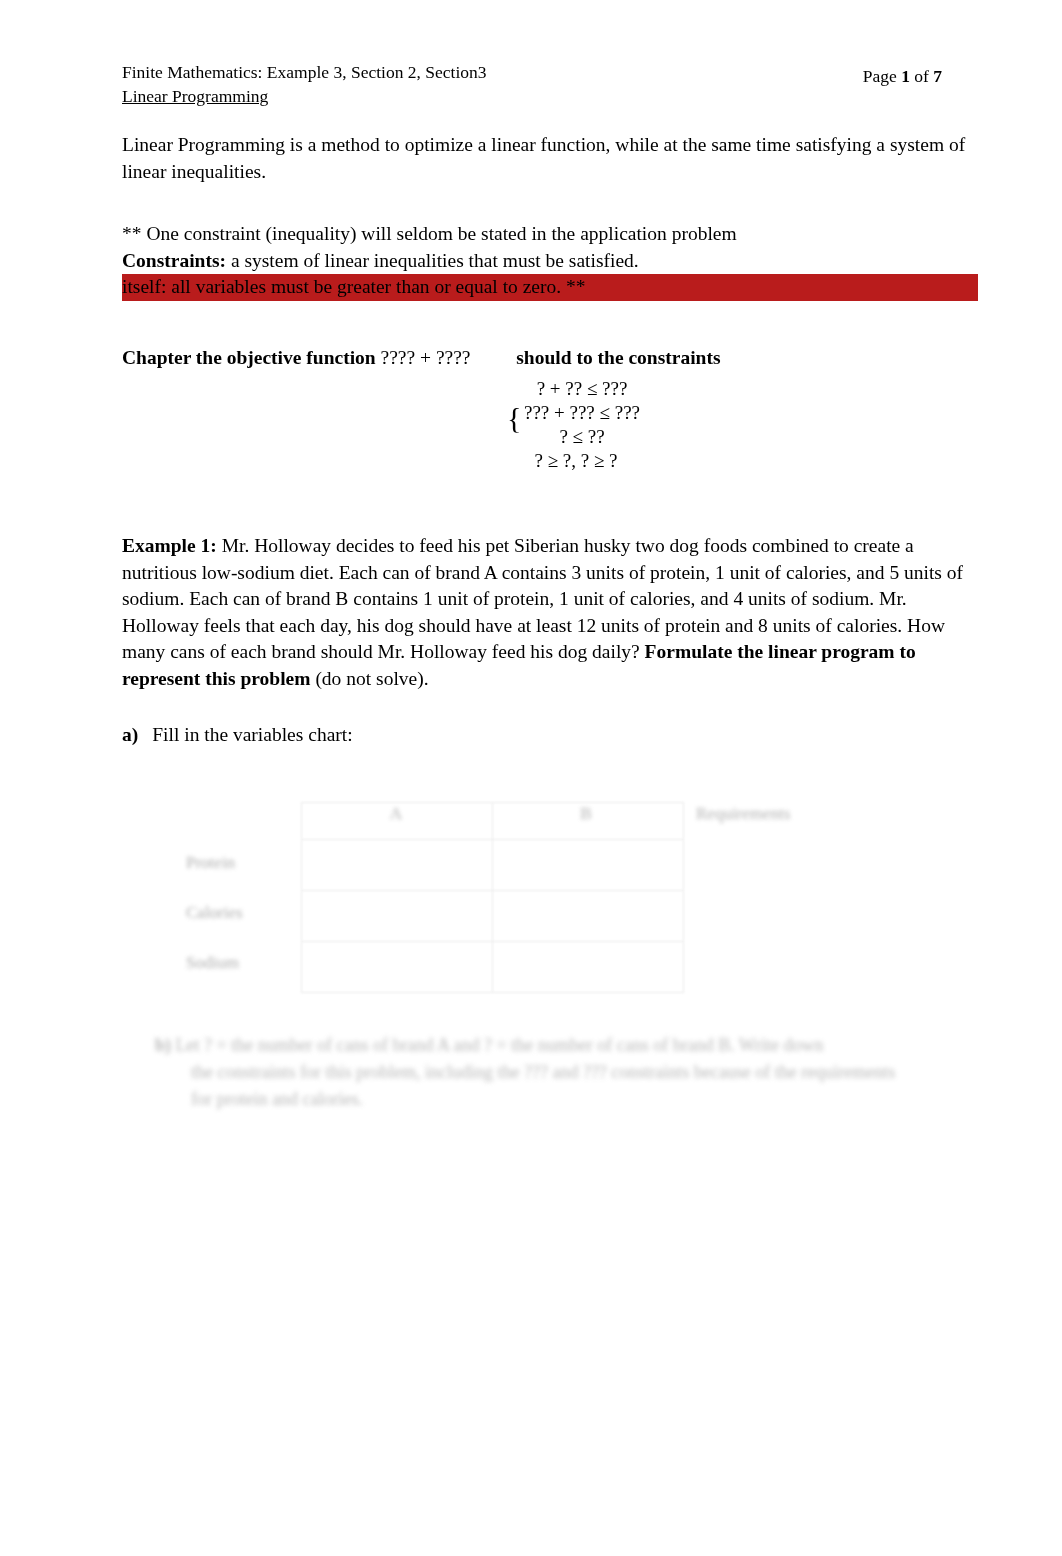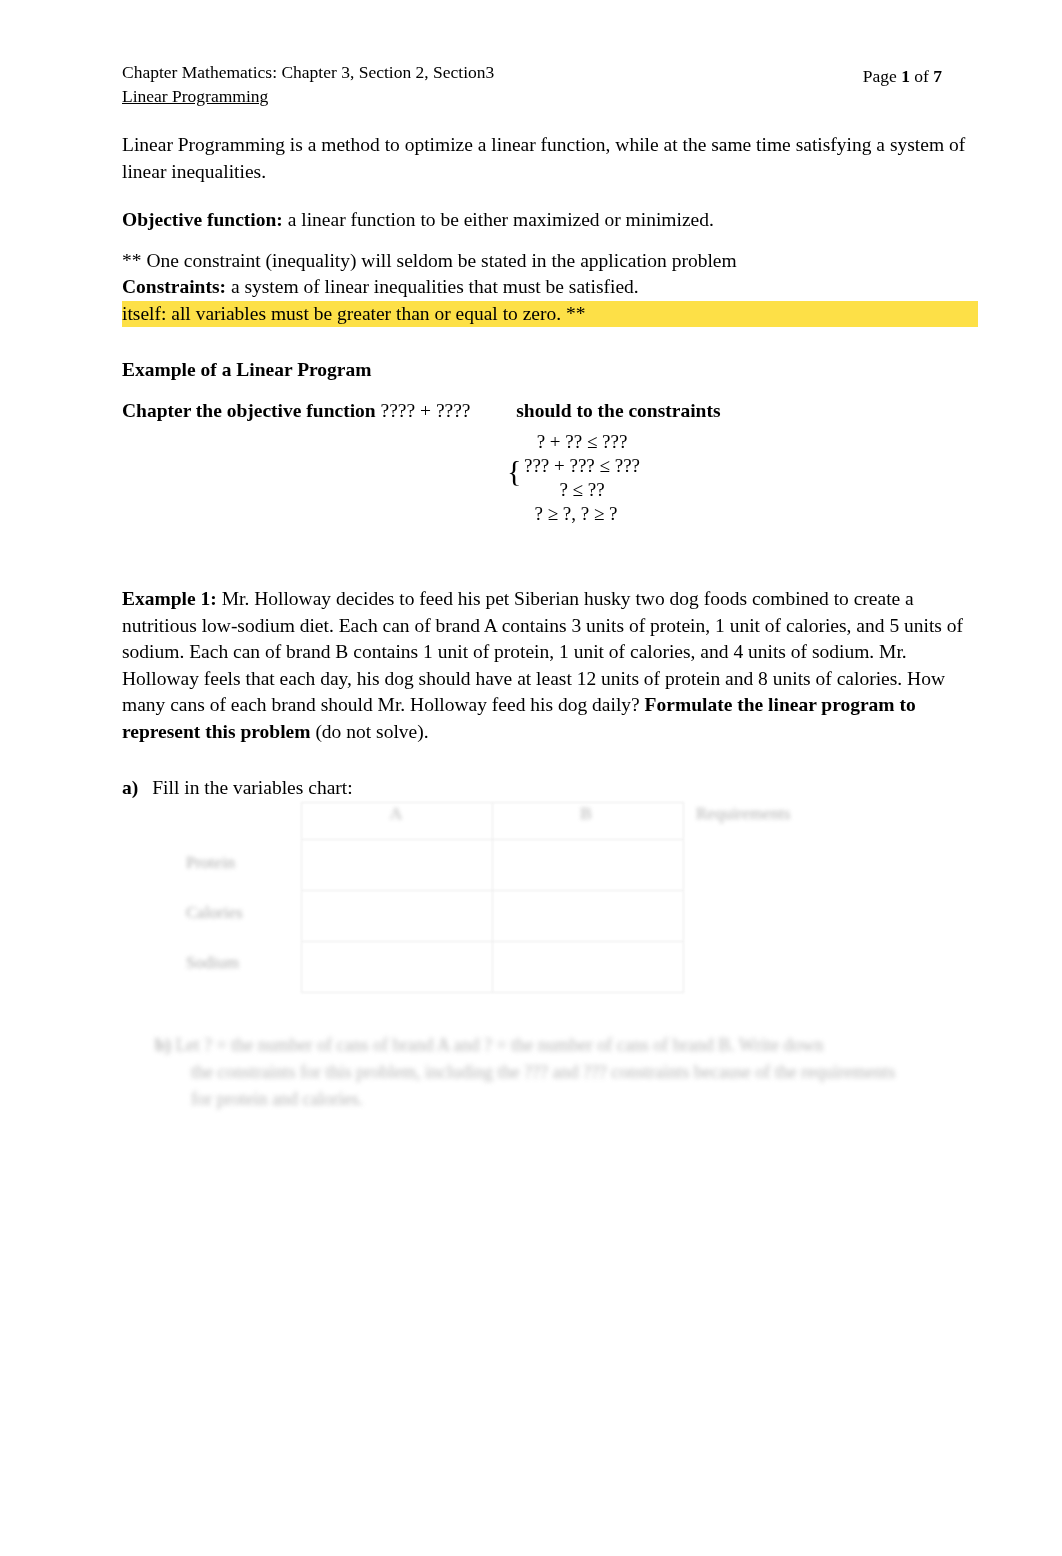--- a/index.html
+++ b/index.html
@@ -65,21 +65,21 @@
   .gap-sm { height: 14px; }
   .gap-md { height: 22px; }
   .gap-lg { height: 30px; }
 
   .indent-1 { margin-left: 64px; }
   .indent-2 { margin-left: 128px; }
 
   b, strong { font-weight: bold; }
 
   .shade {
-    background: #fde047;
+    background: #b91c1c;
   }
 
   
   .mathline {
     text-align: center;
     font-size: 19px;
     line-height: 24px;
     margin: 0;
   }
   .math-wrap {
@@ -195,55 +195,49 @@
   .item-b .b2 { margin-left: 36px; }
   .item-b .b3 { margin-left: 36px; }
 </style>
 </head>
 <body>
 
 <div class="page">
 
   <div class="header">
     <span class="header-row">
-      <span class="header-left">Chapter Mathematics: Chapter 3, Section 2, Section3</span>
+      <span class="header-left">Finite Mathematics: Example 3, Section 2, Section3</span>
       <span class="header-right">
         <span>Page</span>
         <b>1</b>
         <span>of</span>
         <b>7</b>
       </span>
     </span>
     <span class="header-sub">Linear Programming</span>
   </div>
 
   <div class="content">
 
     <p class="para">Linear Programming is a method to optimize a linear function, while at the same time satisfying a system of linear inequalities.</p>
 
     <div class="gap-md"></div>
 
-    <p class="para indent-1">
-      <b>Objective function:</b><span> a linear function to be either maximized or minimized.</span>
-    </p>
 
     <div class="gap-sm"></div>
 
     <p class="para indent-2">** One constraint (inequality) will seldom be stated in the application problem</p>
 
     <p class="para indent-1">
       <b>Constraints:</b><span> a system of linear inequalities that must be satisfied.</span>
     </p>
     <p class="para indent-2 shade">itself:  all variables must be greater than or equal to zero. **</p>
 
     <div class="gap-lg"></div>
 
-    <p class="para">
-      <b>Example of a Linear Program</b>
-    </p>
 
     <div class="gap-sm"></div>
 
     <p class="para obj-line">
       <b>Chapter the objective function</b>
       <span class="ph">???? + ????</span>
       <span class="obj-gap"></span>
       <b>should to the constraints</b>
     </p>
 

